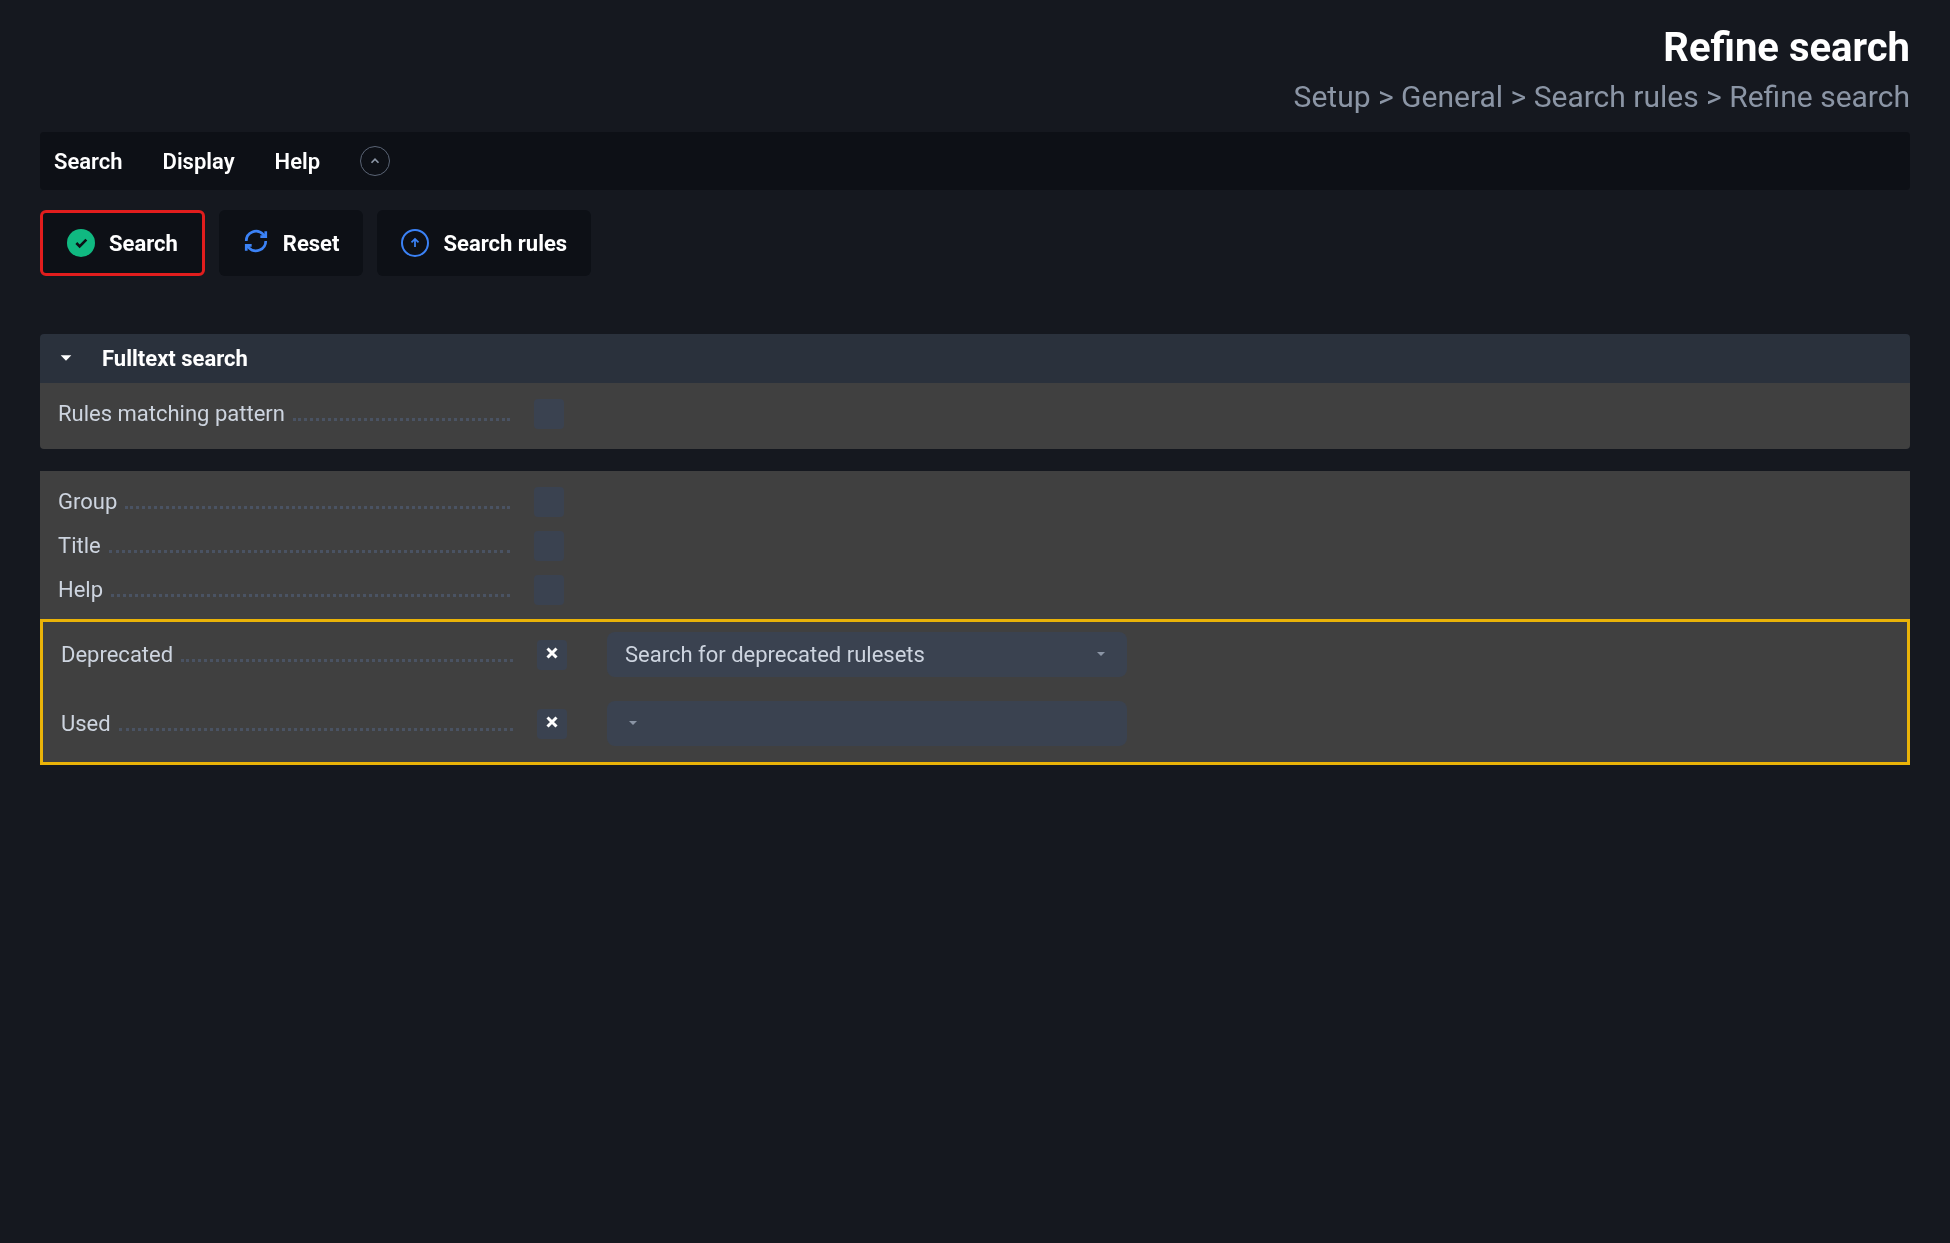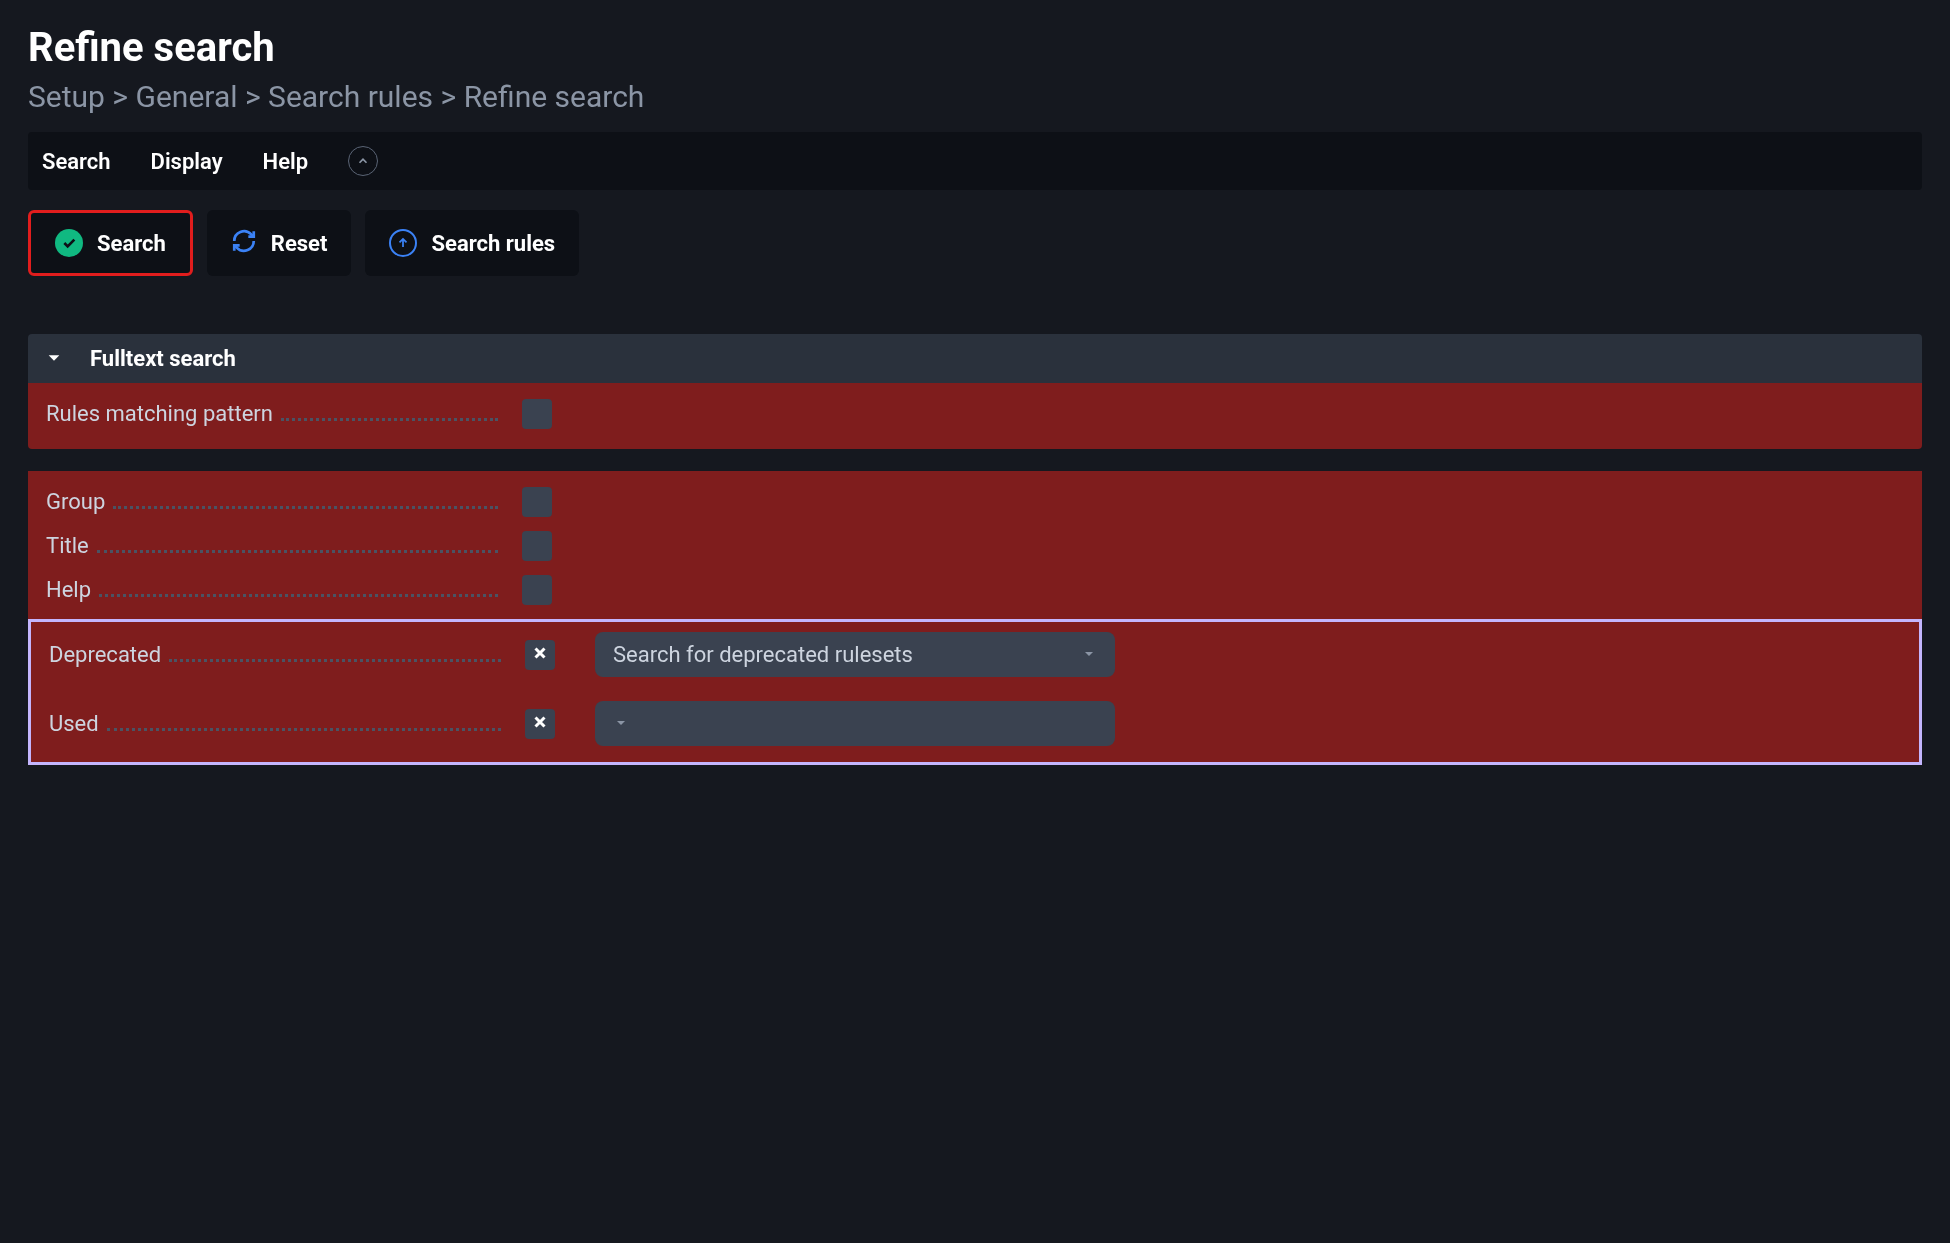--- a/index.html
+++ b/index.html
@@ -5,21 +5,22 @@
 * { margin: 0; padding: 0; box-sizing: border-box; }
 body {
   background: #15181f;
   color: #cdd4df;
   font-family: -apple-system, BlinkMacSystemFont, "Segoe UI", Roboto, sans-serif;
   width: 1950px;
   height: 1243px;
   font-size: 21px;
 }
 .container {
-  padding: 24px 28px;
+  padding: 24px 40px;
+  text-align: right;
 }
 .page-title {
   color: #fff;
   font-size: 40px;
   font-weight: 700;
   margin-bottom: 8px;
 }
 .breadcrumb {
   color: #8b95a5;
   font-size: 30px;
@@ -97,21 +98,21 @@
   gap: 28px;
   border-radius: 4px 4px 0 0;
 }
 .section-header .caret svg { width: 16px; height: 16px; }
 .section-title {
   color: #fff;
   font-size: 22px;
   font-weight: 700;
 }
 .section-body {
-  background: #7f1d1d;
+  background: #404040;
   padding: 16px 18px 20px 18px;
   border-radius: 0 0 4px 4px;
 }
 .form-row {
   display: flex;
   align-items: center;
   margin-bottom: 14px;
 }
 .form-row:last-child { margin-bottom: 0; }
 .form-label-wrap {
@@ -151,21 +152,21 @@
   align-items: center;
   gap: 30px;
   cursor: pointer;
   color: #cdd4df;
   font-size: 22px;
   min-width: 520px;
   justify-content: space-between;
 }
 .select-box .tri svg { width: 16px; height: 16px; }
 .highlight-box {
-  border: 3px solid #c4b5fd;
+  border: 3px solid #eab308;
   padding: 10px 0 16px 0;
   margin: 4px -18px -20px -18px;
 }
 .highlight-box .form-row {
   padding: 0 18px;
   margin-bottom: 24px;
 }
 .highlight-box .form-row:last-child { margin-bottom: 0; }
 </style>
 </head>

